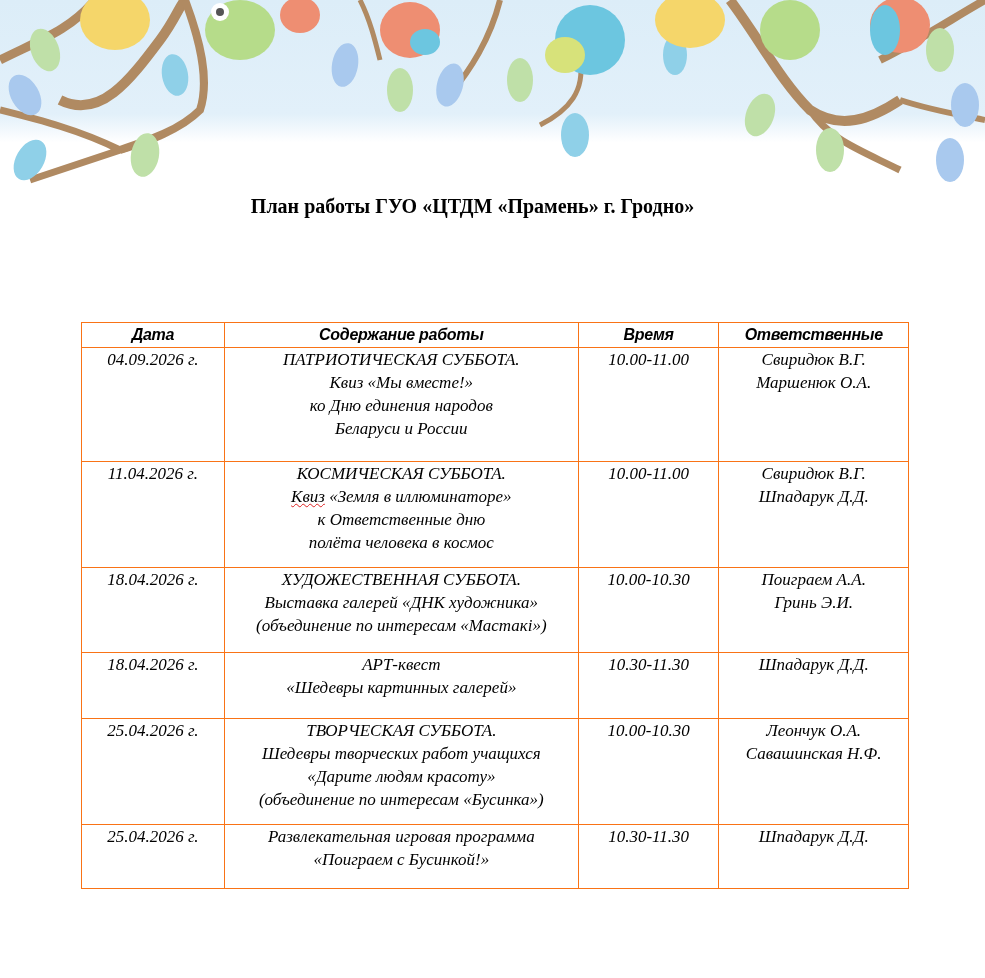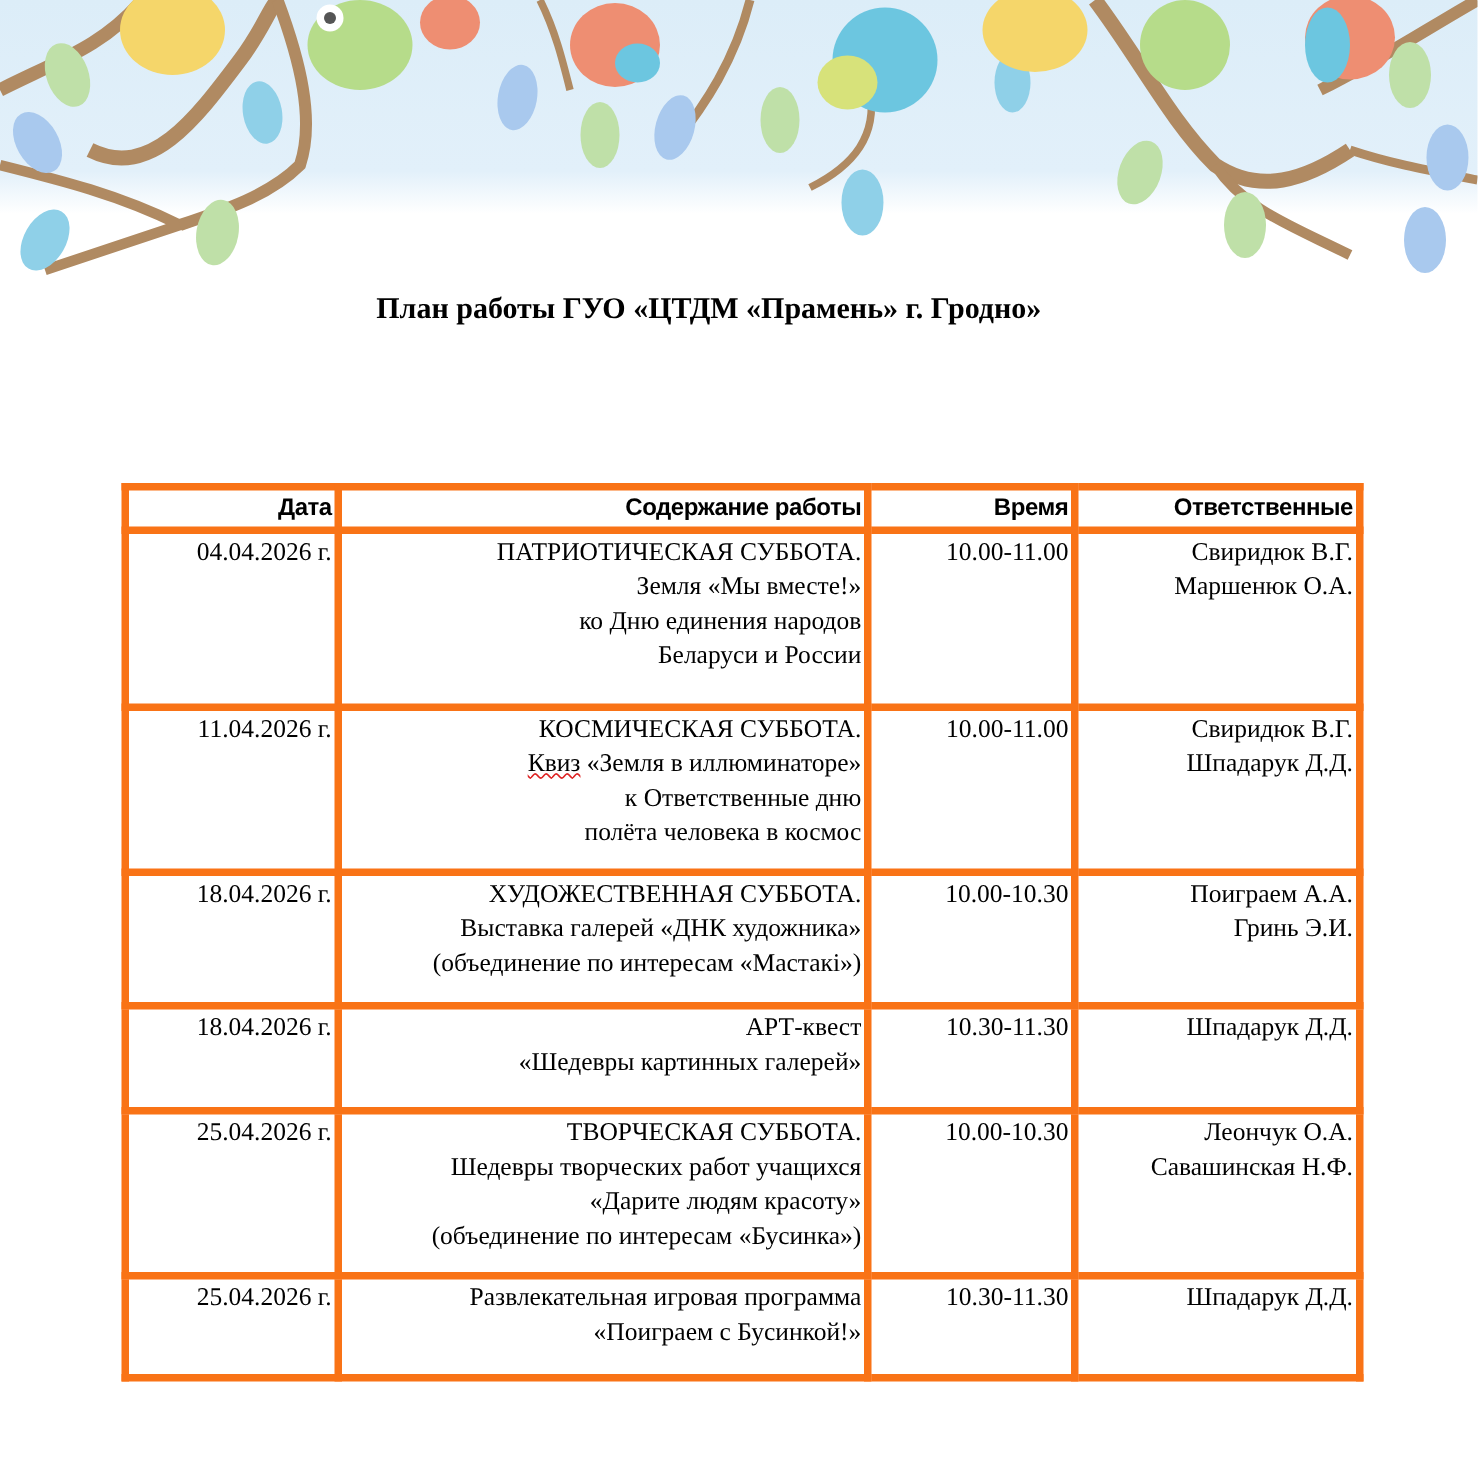--- a/index.html
+++ b/index.html
@@ -18,22 +18,22 @@
     .title {
       position: absolute; left: 0; width: 945px; top: 194px;
       text-align: center; font-weight: bold; font-size: 20px; line-height: 24px;
     }
     .title div { white-space: nowrap; }
     table.plan {
       position: absolute; left: 81px; top: 322px;
       width: 828px; border-collapse: collapse; font-size: 17px;
     }
     table.plan th, table.plan td {
-      border: 5px solid #f97316; text-align: right; vertical-align: top;
-      padding: 0 2px; line-height: 23px;
+      border: 1px solid #f97316; text-align: center; vertical-align: top;
+      padding: 0 2px; line-height: 23px; font-style: italic;
     }
     table.plan th {
       font-family: "Liberation Sans", "DejaVu Sans", sans-serif;
       font-weight: bold; font-size: 16px; line-height: 24px; height: 24px;
       letter-spacing: -0.3px;
     }
     .c-date { width: 141px; }
     .c-content { width: 352px; }
     .c-time { width: 140px; }
     .c-resp { width: 187px; }
@@ -107,24 +107,24 @@
   <thead>
     <tr>
       <th class="c-date">Дата</th>
       <th class="c-content">Содержание работы</th>
       <th class="c-time">Время</th>
       <th class="c-resp">Ответственные</th>
     </tr>
   </thead>
   <tbody>
     <tr class="r1">
-      <td>04.04.2026 г.</td>
+      <td>04.09.2026 г.</td>
       <td>
         <span class="line">ПАТРИОТИЧЕСКАЯ СУББОТА.</span>
-        <span class="line">Земля «Мы вместе!»</span>
+        <span class="line">Квиз «Мы вместе!»</span>
         <span class="line">ко Дню единения народов</span>
         <span class="line">Беларуси и России</span>
       </td>
       <td>10.00-11.00</td>
       <td>
         <span class="line">Свиридюк В.Г.</span>
         <span class="line">Маршенюк О.А.</span>
       </td>
     </tr>
     <tr class="r2">

